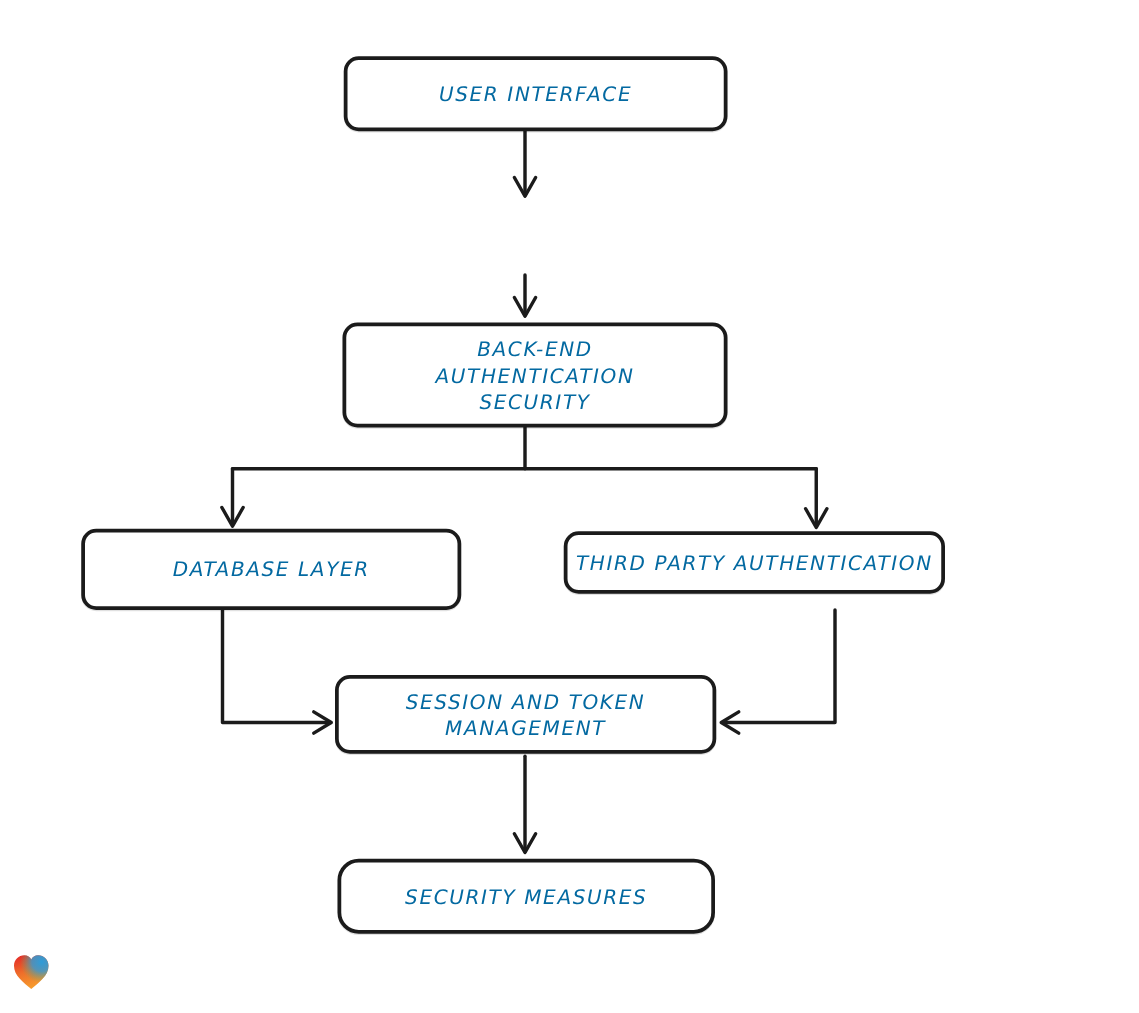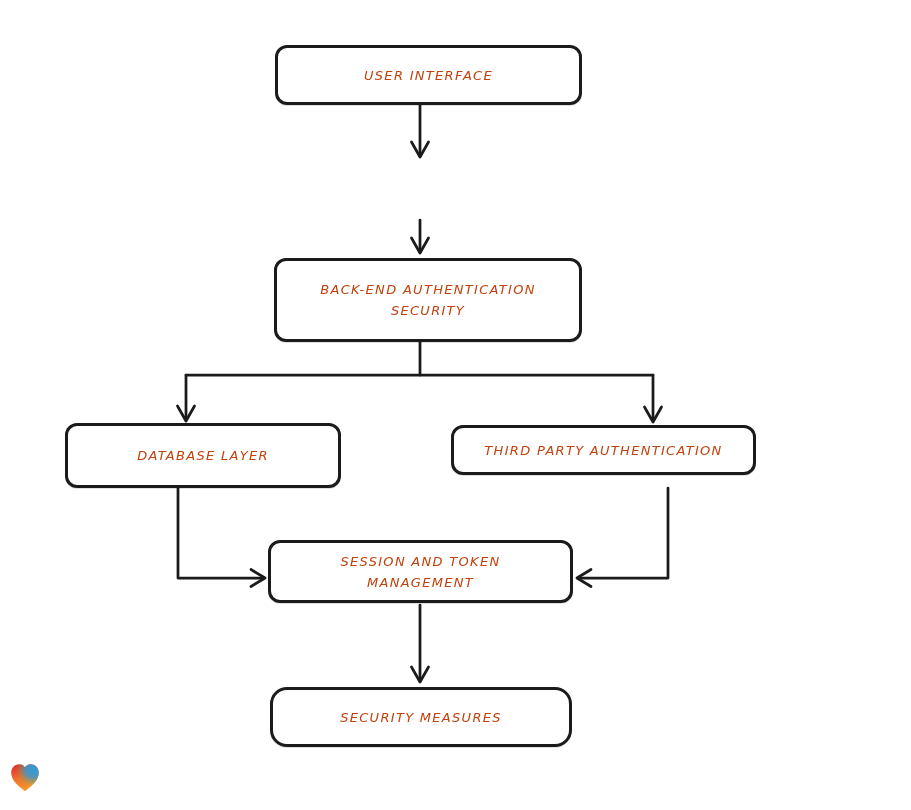--- a/index.html
+++ b/index.html
@@ -30,31 +30,31 @@
     border: 3.4px solid #1b1b1b;
     border-radius: 12px;
     display: flex;
     align-items: center;
     justify-content: center;
     text-align: center;
     box-shadow: 0 1px 0 rgba(0,0,0,0.12);
   }
   .node .label {
     font-style: italic;
-    font-size: 13px;
+    font-size: 16px;
     line-height: 21px;
     letter-spacing: 1.3px;
-    color: #c2410c;
+    color: #0369a1;
     white-space: normal;
   }
   .node-ui        { left: 275px; top: 45px;  width: 307px; height: 60px; }
   .node-api       { left: 274px; top: 160px; width: 308px; height: 60px; }
   .node-auth      { left: 274px; top: 258px; width: 308px; height: 84px; }
   .node-auth .label { max-width: 250px; }
-  .node-db        { left: 65px;  top: 423px; width: 276px; height: 65px; }
+  .node-db        { left: 65px;  top: 423px; width: 304px; height: 65px; }
   .node-tp        { left: 451px; top: 425px; width: 305px; height: 50px; }
   .node-sess      { left: 268px; top: 540px; width: 305px; height: 63px; }
   .node-sess .label { max-width: 200px; }
   .node-sec       { left: 270px; top: 687px; width: 302px; height: 60px; border-radius: 17px; }
   .logo {
     position: absolute;
     left: 8px;
     top: 761px;
     width: 34px;
     height: 34px;

